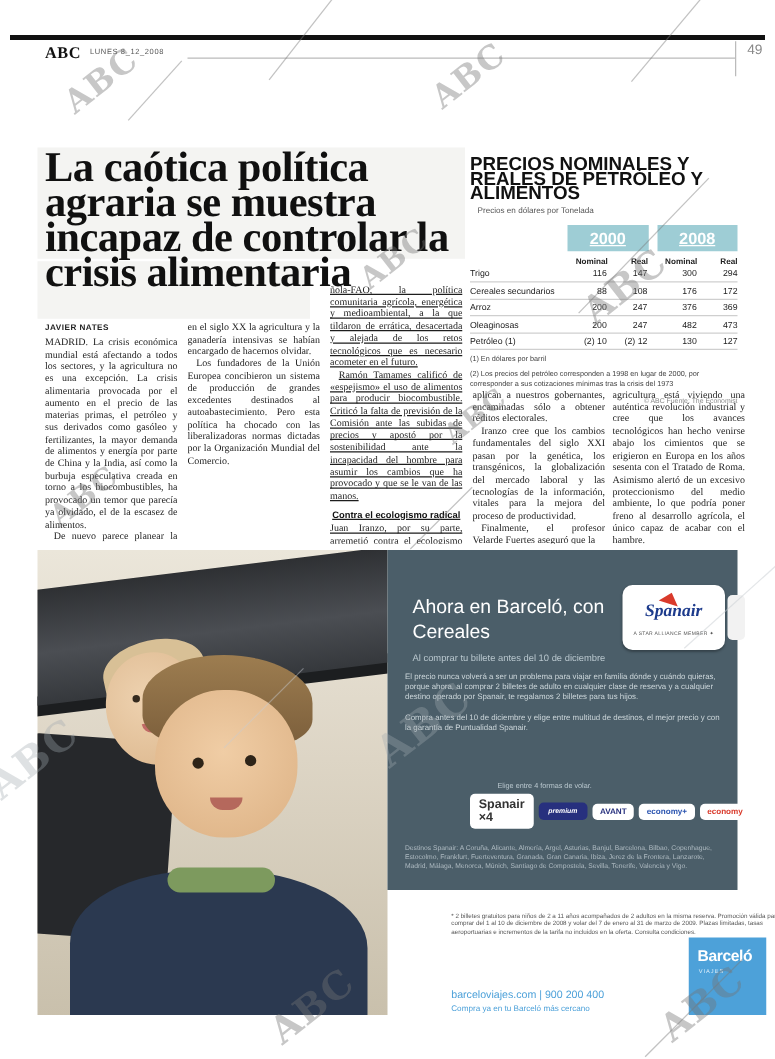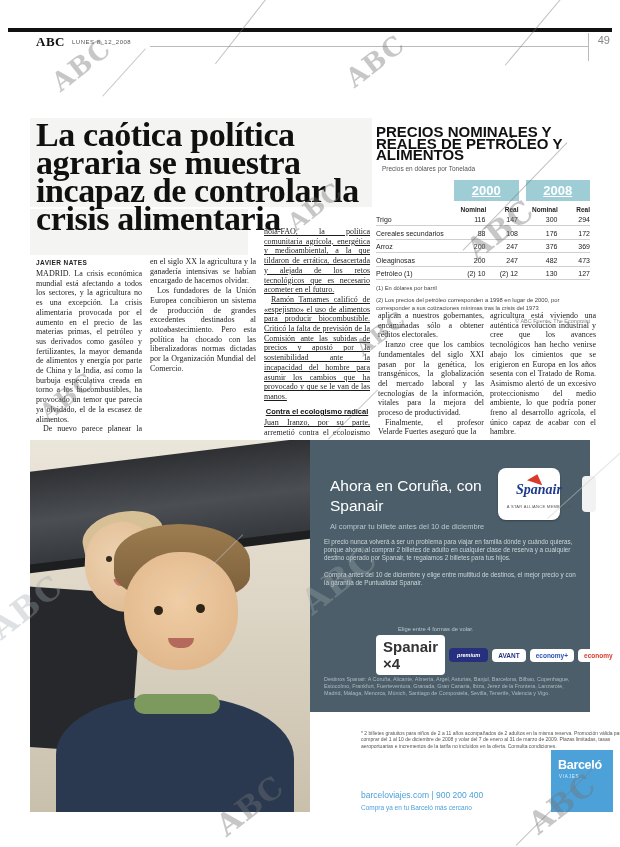--- a/index.html
+++ b/index.html
@@ -84,39 +84,39 @@
        border-radius:0 0 14px 14px;}
   .sweater{position:absolute;left:26px;bottom:-14px;width:238px;height:130px;background:#2b3950;
        border-radius:45% 48% 0 0;}
   .collar{position:absolute;left:104px;bottom:98px;width:86px;height:20px;background:#7d9a5e;
        border-radius:10px;}
   
   .panel{position:absolute;left:280px;top:0;width:280px;height:272px;background:#4b5e69;}
   .ad-headline{position:absolute;left:20px;top:36px;width:190px;color:#fff;font-size:15.5px;
        line-height:20px;font-weight:normal;}
   .ad-subline{position:absolute;left:20px;top:82px;width:200px;color:#b9c7ce;font-size:7.5px;}
-  .ticket{position:absolute;left:188px;top:28px;width:62px;height:52px;background:#fff;
+  .ticket{position:absolute;left:188px;top:28px;width:82px;height:52px;background:#fff;
        border-radius:8px;box-shadow:0 1px 2px rgba(0,0,0,.3);}
   .ticket-tab{position:absolute;left:272px;top:36px;width:14px;height:36px;background:#f2f2f2;
        border-radius:4px;}
   .spanair-star{position:absolute;left:30px;top:6px;width:0;height:0;
        border-left:8px solid transparent;border-right:8px solid transparent;
        border-bottom:9px solid #d93a2b;transform:rotate(18deg);}
   .spanair-word{position:absolute;left:0;top:14px;width:82px;text-align:center;
        font-family:"Liberation Serif",serif;font-style:italic;font-weight:bold;
        font-size:14px;color:#1d3b8c;}
   .spanair-alliance{position:absolute;left:0;top:36px;width:82px;text-align:center;
        font-size:4px;color:#555;letter-spacing:.3px;}
   .ad-body{position:absolute;left:14px;top:98px;width:252px;color:#ccd6da;font-size:6.3px;
        line-height:8.2px;}
   .ad-body p{margin:0 0 8px 0;}
   .fares-label{position:absolute;left:88px;top:186px;color:#b9c7ce;font-size:5.8px;}
   .fares{position:absolute;left:66px;top:195px;display:flex;gap:4px;align-items:center;}
   .pill{border-radius:4px;padding:3px 6px;font-size:6.5px;font-weight:bold;background:#fff;}
-  .pill.x4{font-size:15px;color:#333;padding:3px 7px;}
+  .pill.x4{font-size:10px;color:#333;padding:3px 7px;}
   .pill.premium{background:#27307e;color:#fff;font-style:italic;font-size:5.5px;padding:4px 8px;}
   .pill.avant{color:#27307e;}
   .pill.ecoplus{color:#2a54b0;}
   .pill.eco{color:#d93a2b;}
   .destinations{position:absolute;left:14px;top:236px;width:252px;color:#aebac1;
        font-size:5.4px;line-height:7px;}
   
   .ad-bottom{position:absolute;left:280px;top:284px;width:280px;height:100px;background:#fff;margin-left:45px;}
   .fine-print{position:absolute;left:6px;top:6px;width:268px;color:#555;font-size:5px;line-height:6.4px;}
   .barcelo-logo{position:absolute;left:196px;top:26px;width:62px;height:62px;background:#4da1d9;}
@@ -252,21 +252,21 @@
       <div class="kid2-head"></div>
       <div class="kid2-eye e1"></div>
       <div class="kid2-eye e2"></div>
       <div class="kid2-mouth"></div>
       <div class="sweater"></div>
       <div class="collar"></div>
     </div>
 
     <div class="panel">
       <div class="ad-headline">
-        <span>Ahora en Coruña, con Spanair</span><br>
+        <span>Ahora en Barceló, con Cereales</span><br>
       </div>
       <div class="ad-subline">Al comprar tu billete antes del 10 de diciembre</div>
       <div class="ticket">
         <div class="spanair-star"></div>
         <div class="spanair-word">Spanair</div>
         <div class="spanair-alliance">A STAR ALLIANCE MEMBER ✦</div>
       </div>
       <div class="ticket-tab"></div>
       <div class="ad-body">
         <p>El precio nunca volverá a ser un problema para viajar en familia dónde y cuándo quieras, porque ahora, al comprar 2 billetes de adulto en cualquier clase de reserva y a cualquier destino operado por Spanair, te regalamos 2 billetes para tus hijos.</p>

